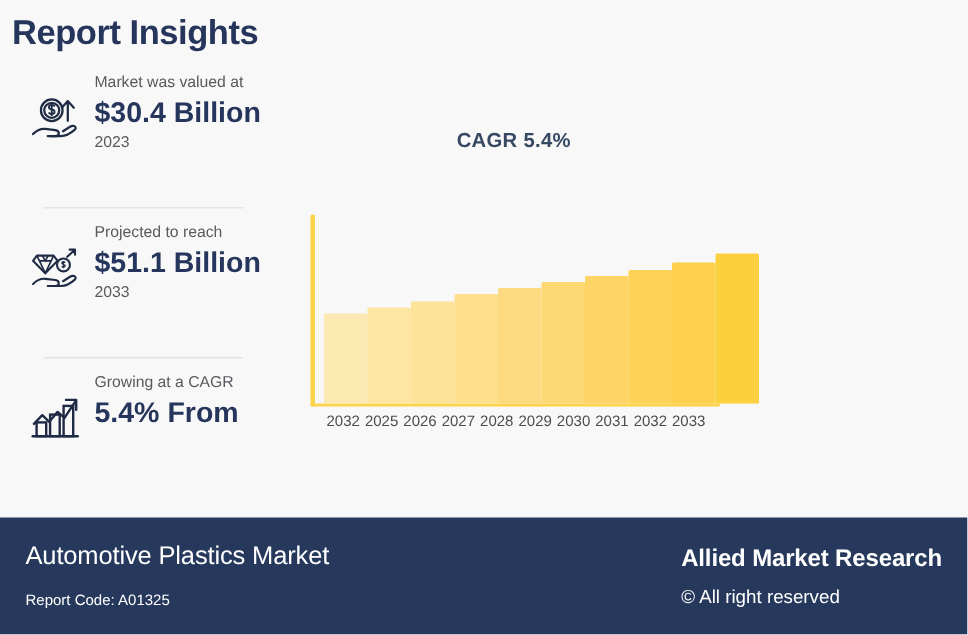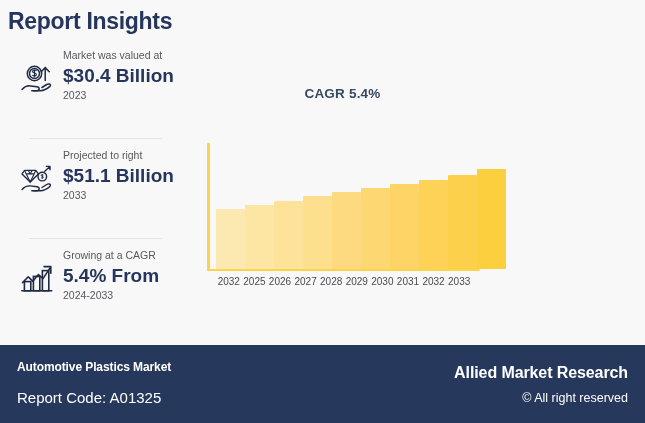--- a/index.html
+++ b/index.html
@@ -202,29 +202,29 @@
     width: 645px;
     height: 78px;
     background: #26385c;
     color: #ffffff;
     display: flex;
     align-items: center;
     justify-content: space-between;
     padding: 0 17px;
   }
   .footer-left { line-height: 1.45; }
-  .footer-right { line-height: 1.45; text-align: right; }
+  .footer-right { line-height: 1.45; text-align: left; }
 
   .f-title {
-    font-size: 12px;
-    font-weight: bold;
+    font-size: 17px;
+    font-weight: normal;
     letter-spacing: -0.1px;
   }
   .f-sub {
-    font-size: 15px;
+    font-size: 10px;
     font-weight: normal;
     margin-top: 10px;
   }
   .f-brand {
     font-size: 16px;
     font-weight: bold;
     letter-spacing: -0.1px;
   }
   .f-rights {
     font-size: 12.5px;
@@ -268,41 +268,40 @@
             <path d="M4.6 8.4h11.1l2.7 3.5-8.2 8.2-8.2-8.2z" stroke-linejoin="round"></path>
             <path d="M4.6 8.4l1.7 3.5h7.8l1.6-3.5M6.3 11.9l3.9 8.2 3.9-8.2M8.3 8.4l1.9 3.5 1.9-3.5" stroke-width="1.1"></path>
             <circle cx="22.3" cy="14.6" r="4.3"></circle>
             <path d="M22.3 12.3v4.6M23.5 13c-.3-.3-.8-.5-1.2-.5-.7 0-1.1.4-1.1.9s.5.8 1.1.9c.7.1 1.1.4 1.1.9s-.5.9-1.1.9c-.5 0-1-.2-1.2-.6" stroke-width="0.9"></path>
             <path d="M24.8 9.2l4.6-4.2M26.4 4.4h3.6v3.4" stroke-linecap="round" stroke-linejoin="round"></path>
             <path d="M2 27.4c2.6-2.8 5.3-3.8 8.3-3.5l6.6.8c1.4.2 2.3 1 2.3 2.1 0 1.1-.9 1.9-2.3 1.9h-5.1" stroke-linecap="round" stroke-linejoin="round"></path>
             <path d="M13.6 28.7h6.9c3.4 0 6-1.3 9.4-4.3.9-.8.6-2.1-.6-2.4-.9-.2-1.8 0-2.6.5l-4.7 3" stroke-linecap="round" stroke-linejoin="round"></path>
           </svg>
         </div>
         <div class="stat-text">
-          <div class="stat-caption">Projected to right</div>
+          <div class="stat-caption">Projected to reach</div>
           <div class="stat-value">$51.1 Billion</div>
           <div class="stat-sub">2033</div>
         </div>
       </div>
 
       <div class="stat-block">
         <div class="stat-icon">
           <svg width="40" height="34" viewBox="0 0 40 34" fill="none" stroke="#1f2a44" stroke-width="1.6">
             <path d="M1.8 28.8h30" stroke-linecap="round"></path>
             <rect x="4.4" y="19.6" width="6.4" height="9.2"></rect>
             <rect x="13.4" y="14.4" width="6.4" height="14.4"></rect>
             <rect x="22.4" y="8.6" width="6.4" height="20.2"></rect>
             <path d="M2.6 20.6l5.6-5.8 4.6 4.4 5.6-6.6 4.6 4 7.4-11.2" stroke-linecap="round" stroke-linejoin="round"></path>
             <path d="M24 4.6h6.8v6.6" stroke-linecap="round" stroke-linejoin="round"></path>
           </svg>
         </div>
         <div class="stat-text">
           <div class="stat-caption">Growing at a CAGR</div>
           <div class="stat-value">5.4% From</div>
-          <div class="stat-sub">2024-2033</div>
         </div>
       </div>
 
     </div>
 
     <div class="chart-panel">
 
       <div class="chart-title">CAGR 5.4%</div>
 
       <div class="plot">

